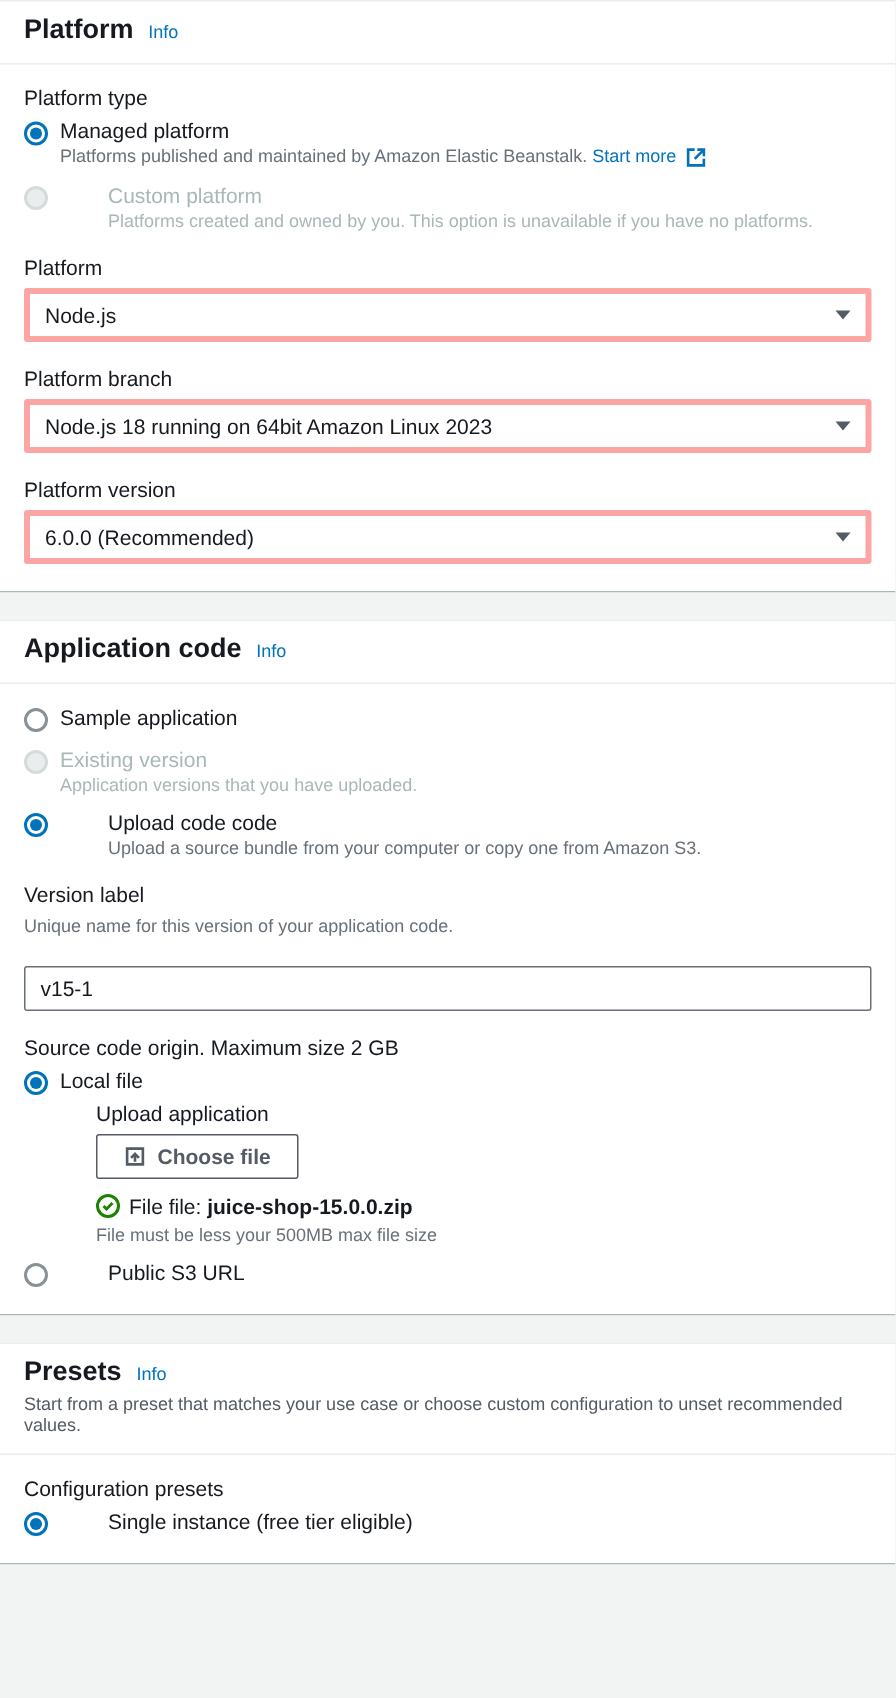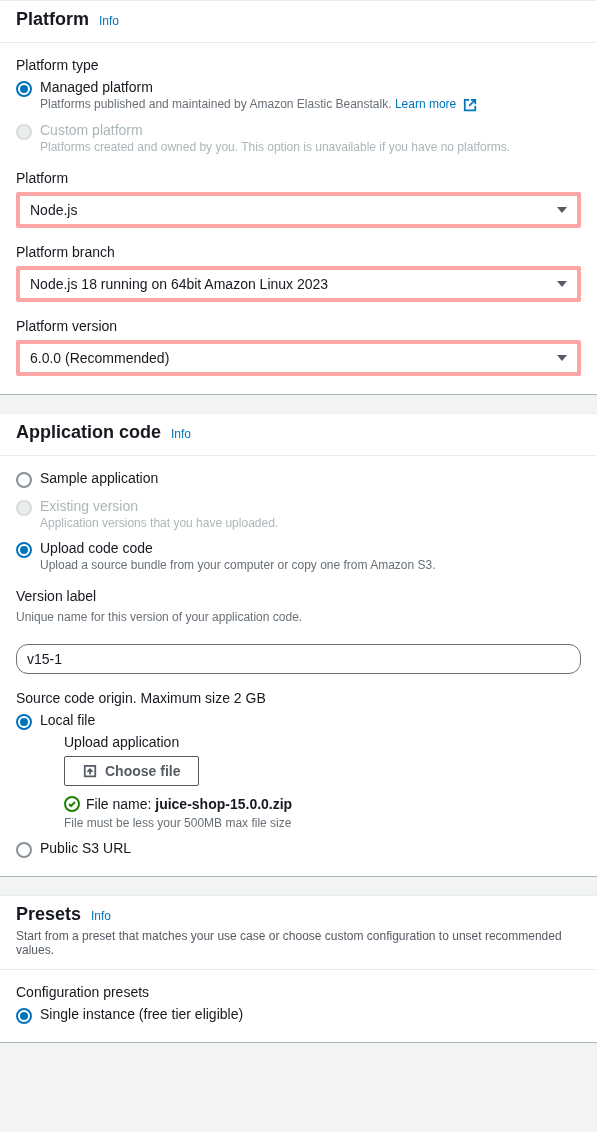--- a/index.html
+++ b/index.html
@@ -51,21 +51,21 @@
 .field-hint {
   font-size: 12px;
   color: #687078;
   margin-top: 2px;
 }
 .radio-row {
   display: flex;
   align-items: flex-start;
   margin-bottom: 10px;
 }
-.radio-row:last-child { margin-bottom: 0; }
+.radio-row:last-child { margin-bottom: 0; gap: 32px; }
 .radio-outer {
   width: 16px; height: 16px;
   border: 2px solid #879196;
   border-radius: 50%;
   margin-right: 8px;
   margin-top: 2px;
   flex-shrink: 0;
   display: flex; align-items: center; justify-content: center;
   background: #fff;
 }
@@ -100,21 +100,21 @@
   right: 10px; top: 50%;
   transform: translateY(-50%);
   width: 0; height: 0;
   border-left: 5px solid transparent;
   border-right: 5px solid transparent;
   border-top: 6px solid #545b64;
 }
 .text-input {
   width: 100%;
   border: 1px solid #687078;
-  border-radius: 12px;
+  border-radius: 2px;
   padding: 6px 10px;
   font-size: 14px;
   color: #16191f;
   font-family: inherit;
 }
 .nested { margin-left: 24px; margin-top: 6px; }
 .btn {
   display: inline-flex;
   align-items: center;
   border: 1px solid #545b64;
@@ -149,21 +149,21 @@
 
       <div class="radio-row">
         <div class="radio-outer selected">
             <div class="radio-inner"></div>
           </div>
         <div class="radio-content">
           <div class="radio-label">Managed platform</div>
           <div class="radio-desc">
             <span>Platforms published and maintained by Amazon Elastic Beanstalk.</span>
             <span class="link">
-              <span>Learn more</span>
+              <span>Start more</span>
               <svg class="ext-icon" viewBox="0 0 16 16">
                   <path fill="none" stroke="#0073bb" stroke-width="2" d="M7 2H2v12h12V9M9 2h5v5M14 2L7 9"></path>
                 </svg>
             </span>
           </div>
         </div>
       </div>
 
       <div class="radio-row">
         <div class="radio-outer disabled"></div>
@@ -260,21 +260,21 @@
                   <path fill="none" stroke="#545b64" stroke-width="2" d="M2 2h12v12H2zM8 12V6M5 9l3-3 3 3"></path>
                 </svg>
               <span>Choose file</span>
             </button>
             <div class="file-row">
               <svg class="check-circle" viewBox="0 0 16 16">
                   <circle cx="8" cy="8" r="7" fill="none" stroke="#1d8102" stroke-width="2"></circle>
                   <path d="M5 8l2 2 4-4" fill="none" stroke="#1d8102" stroke-width="2"></path>
                 </svg>
               <span class="file-label">
-                <span>File name: </span><span class="file-name">juice-shop-15.0.0.zip</span>
+                <span>File file: </span><span class="file-name">juice-shop-15.0.0.zip</span>
               </span>
             </div>
             <div class="field-hint" style="margin-top:4px;">File must be less your 500MB max file size</div>
           </div>
         </div>
       </div>
 
       <div class="radio-row" style="margin-top:10px;">
         <div class="radio-outer"></div>
         <div class="radio-content">

